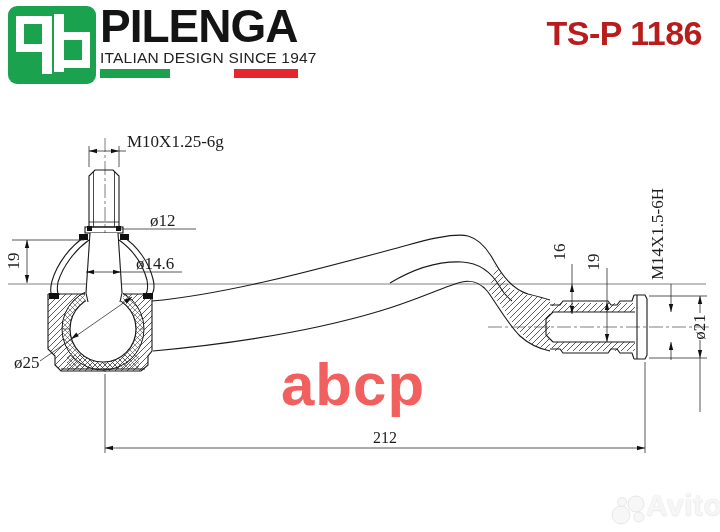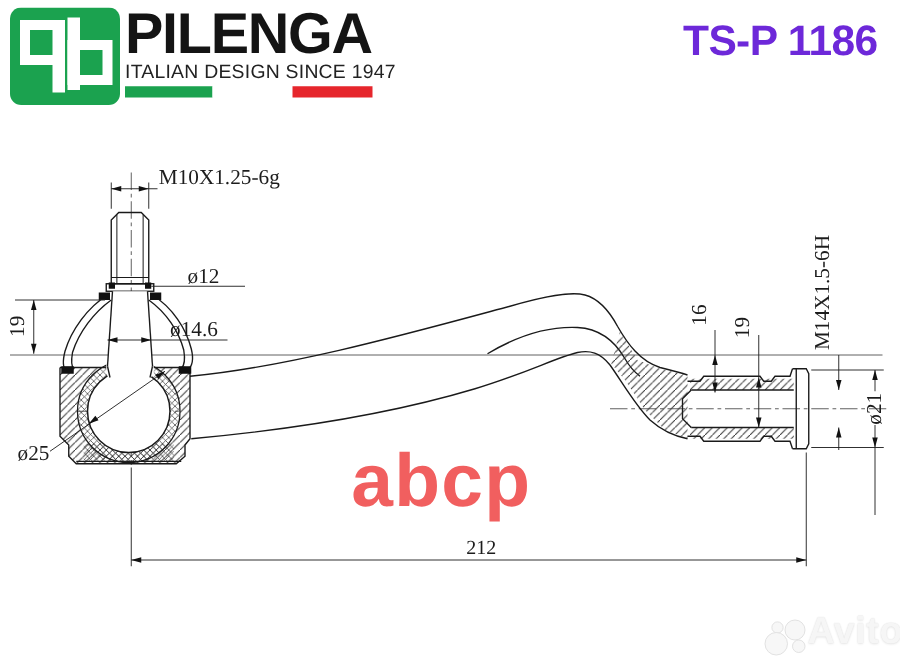--- a/index.html
+++ b/index.html
@@ -6,21 +6,21 @@
   #stage{position:relative;width:720px;height:532px;background:#ffffff;overflow:hidden;
          font-family:"Liberation Sans",sans-serif;}
   
   #logo-box{position:absolute;left:8px;top:6px;width:88px;height:78px;}
   #brand-block{position:absolute;left:100px;top:4px;width:210px;}
   #brand-name{font-size:46px;line-height:44px;font-weight:800;letter-spacing:-1px;color:#141414;}
   #brand-tagline{font-size:15.5px;line-height:17px;letter-spacing:.2px;color:#222;margin-top:1px;white-space:nowrap;}
   #flag-bar{margin-top:3px;width:198px;height:9px;display:flex;}
   #flag-bar .seg{height:100%;}
   #part-number{position:absolute;right:18px;top:14px;font-size:34px;font-weight:800;
-               letter-spacing:-.5px;color:#6d28d9;}
+               letter-spacing:-.5px;color:#b91c1c;}
   
   #drawing-svg{position:absolute;left:0;top:0;}
   .dim-text{font-family:"Liberation Serif","DejaVu Serif",serif;font-size:17px;fill:#1c1c1c;}
   .dim-text.small{font-size:16px;}
   
   #wm-center{position:absolute;left:281px;top:350px;font-size:60px;font-weight:bold;
              letter-spacing:1px;color:#ef4444;opacity:.85;}
   #wm-corner{position:absolute;left:646px;top:488px;font-size:30px;font-weight:bold;
              color:#f6f6f6;text-shadow:0 0 1px #dedede, 0 1px 2px #e9e9e9;letter-spacing:.5px;}
   #wm-dots{position:absolute;left:608px;top:490px;}

